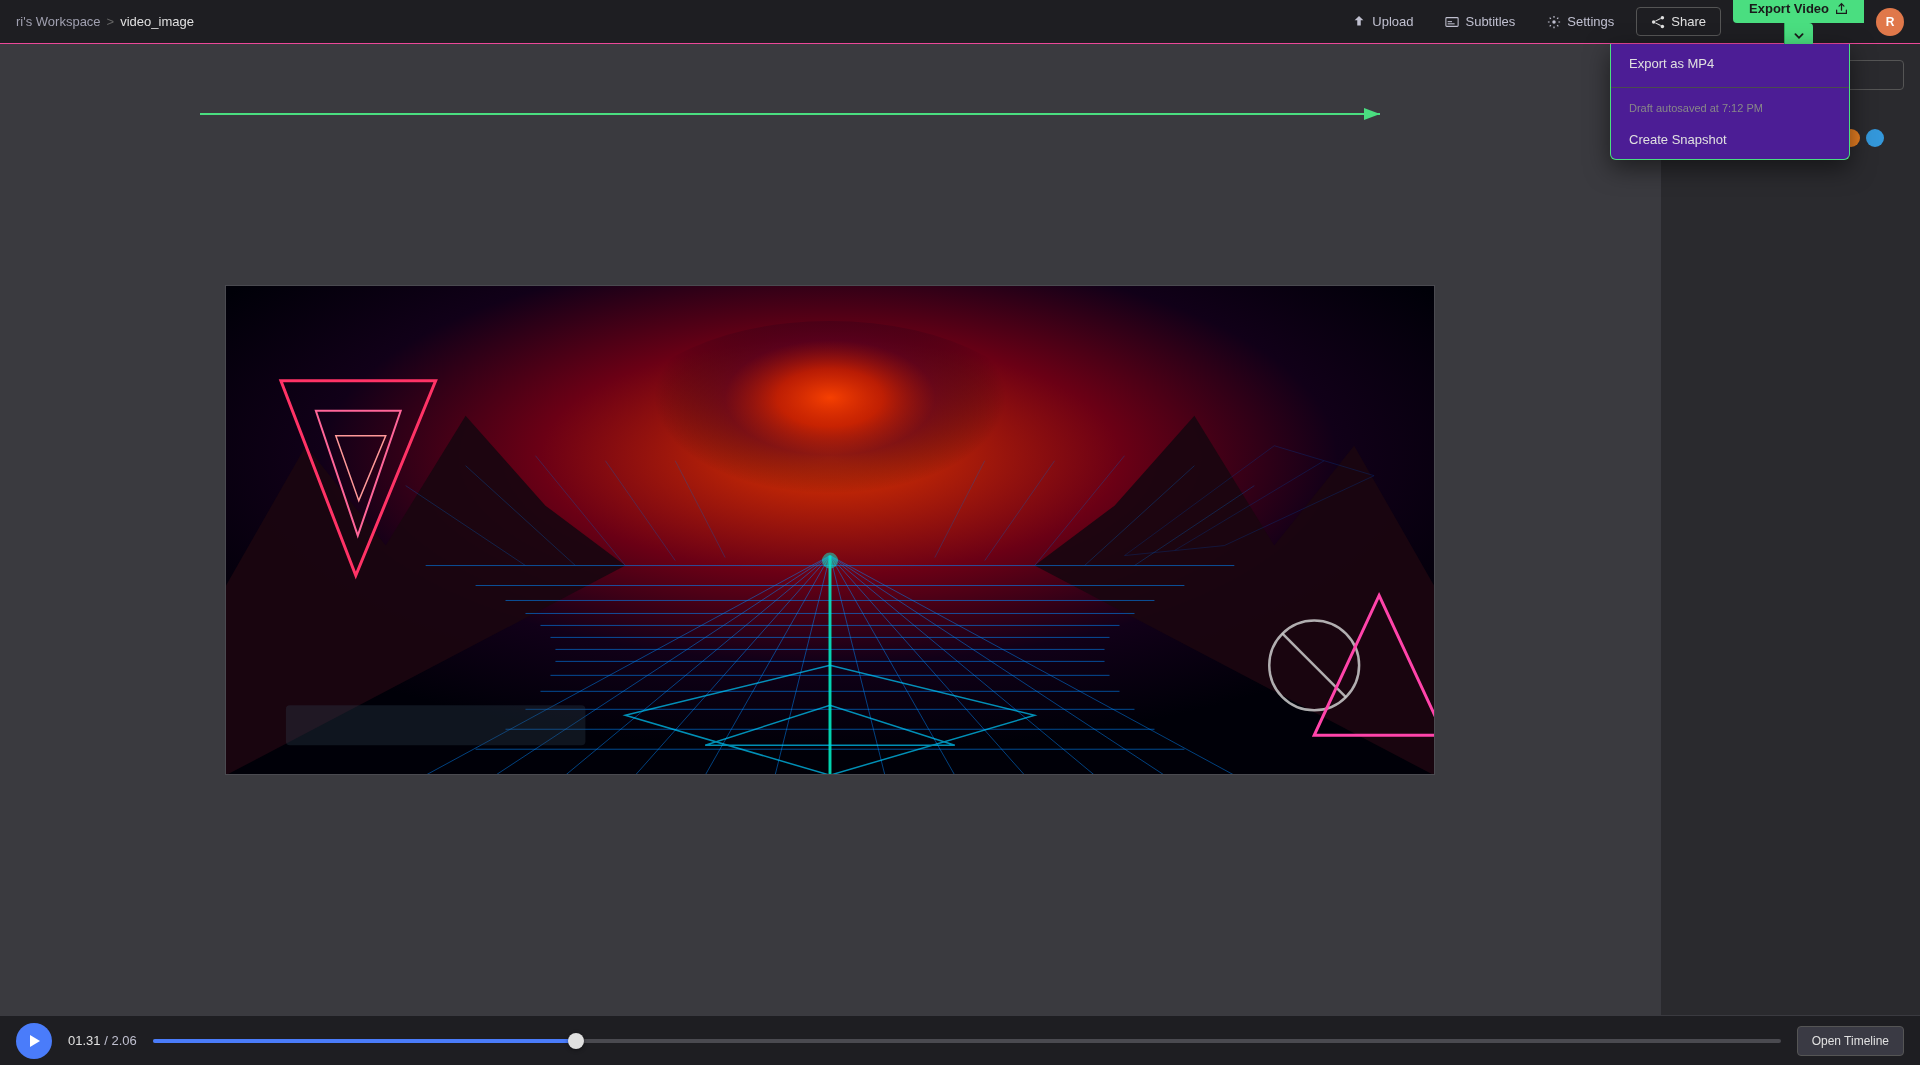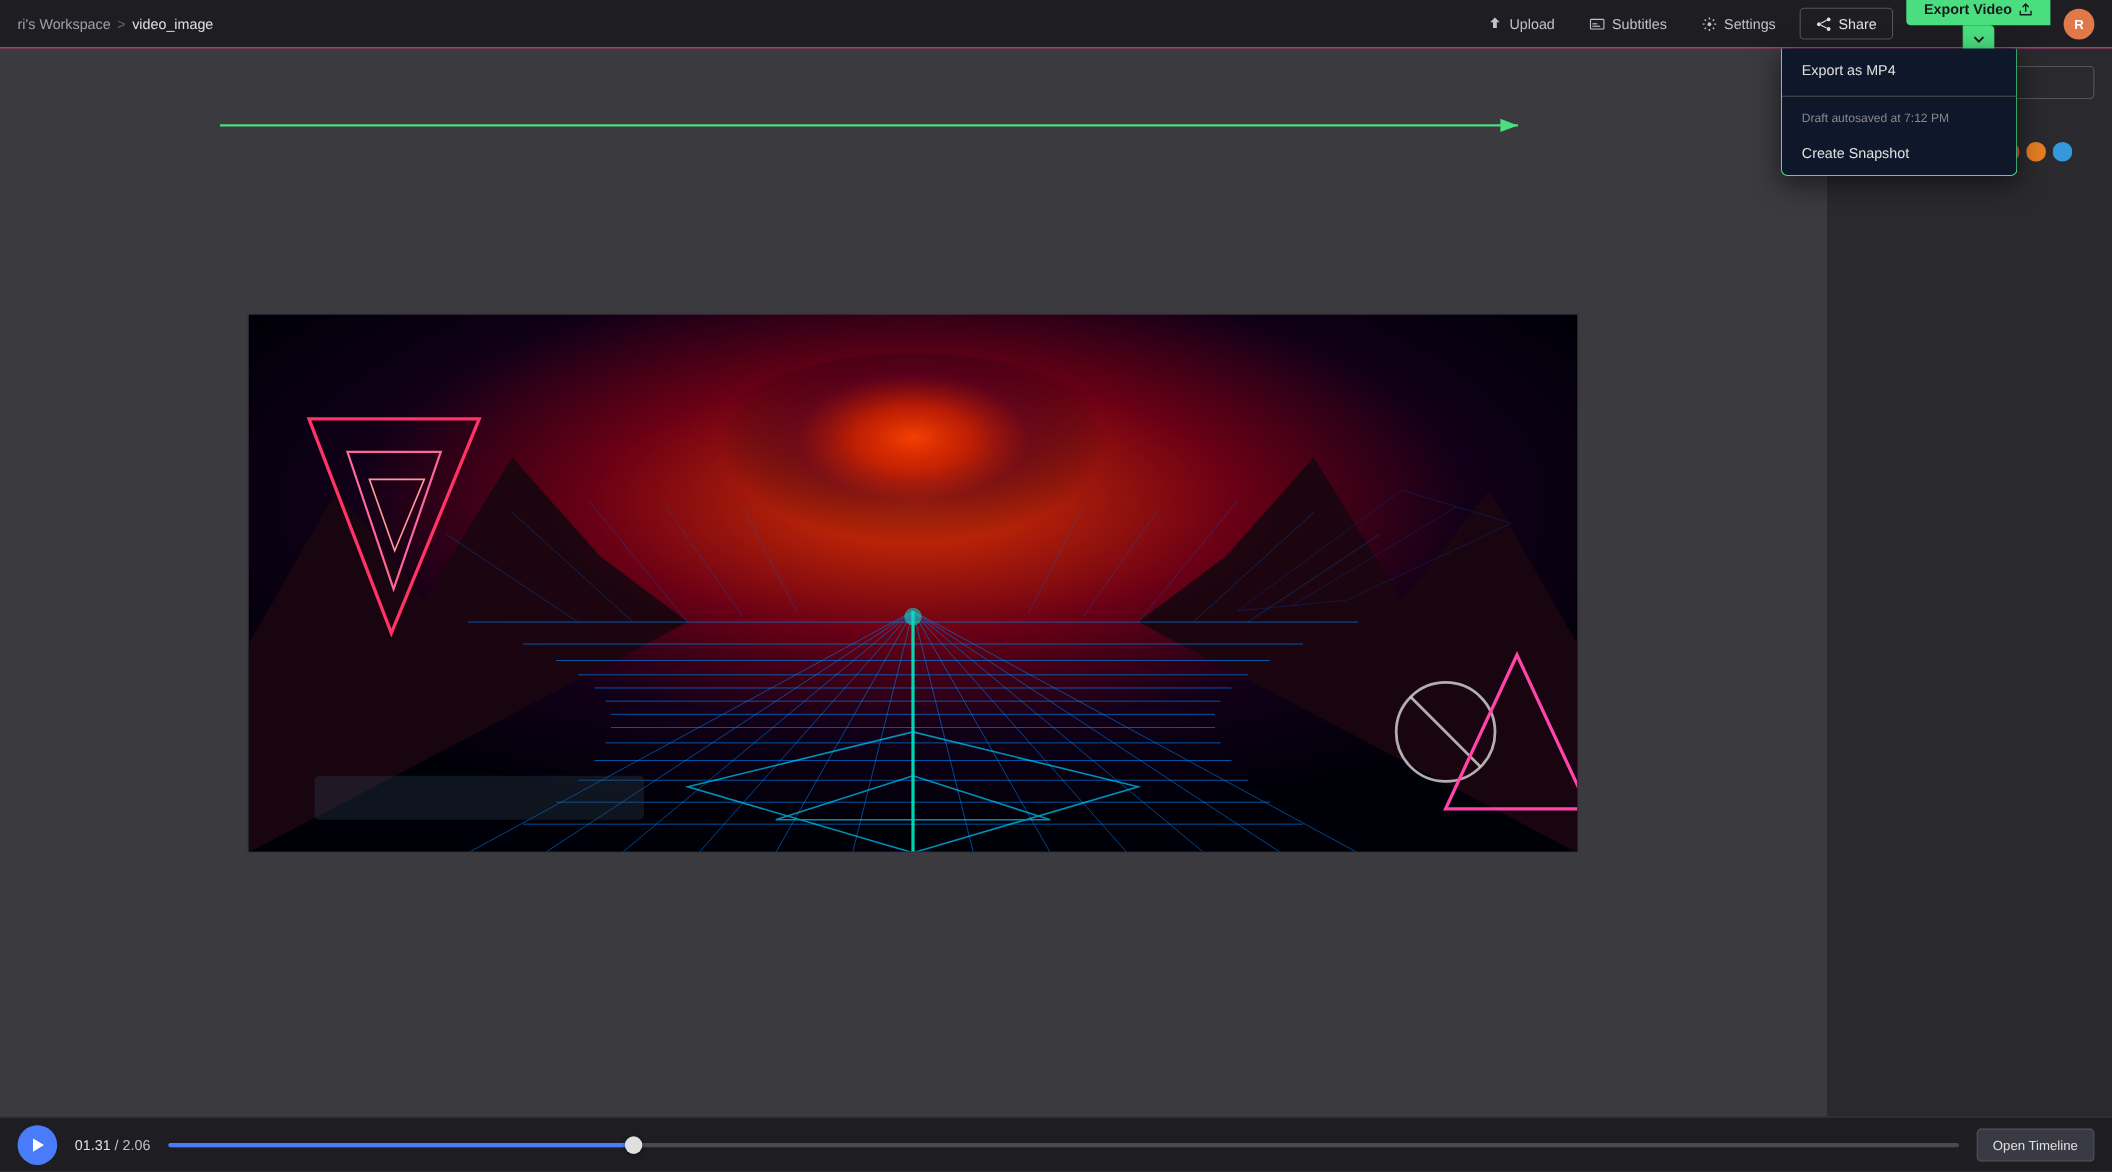--- a/index.html
+++ b/index.html
@@ -314,23 +314,23 @@
       cursor: pointer;
       padding: 7px 14px;
       border-radius: 4px;
       flex-shrink: 0;
     }
 
     
     #export-dropdown-menu {
       position: absolute;
       top: 44px;
-      right: 86px;
-      width: 215px;
-      background: #0f172a;
+      right: 70px;
+      width: 240px;
+      background: #4c1d95;
       border: 1px solid #4ade80;
       border-top: none;
       border-radius: 0 0 6px 6px;
       z-index: 500;
       box-shadow: 0 8px 24px rgba(0,0,0,0.5);
     }
     .dropdown-item {
       padding: 12px 18px;
       font-size: 13px;
       color: #e0e0e0;

